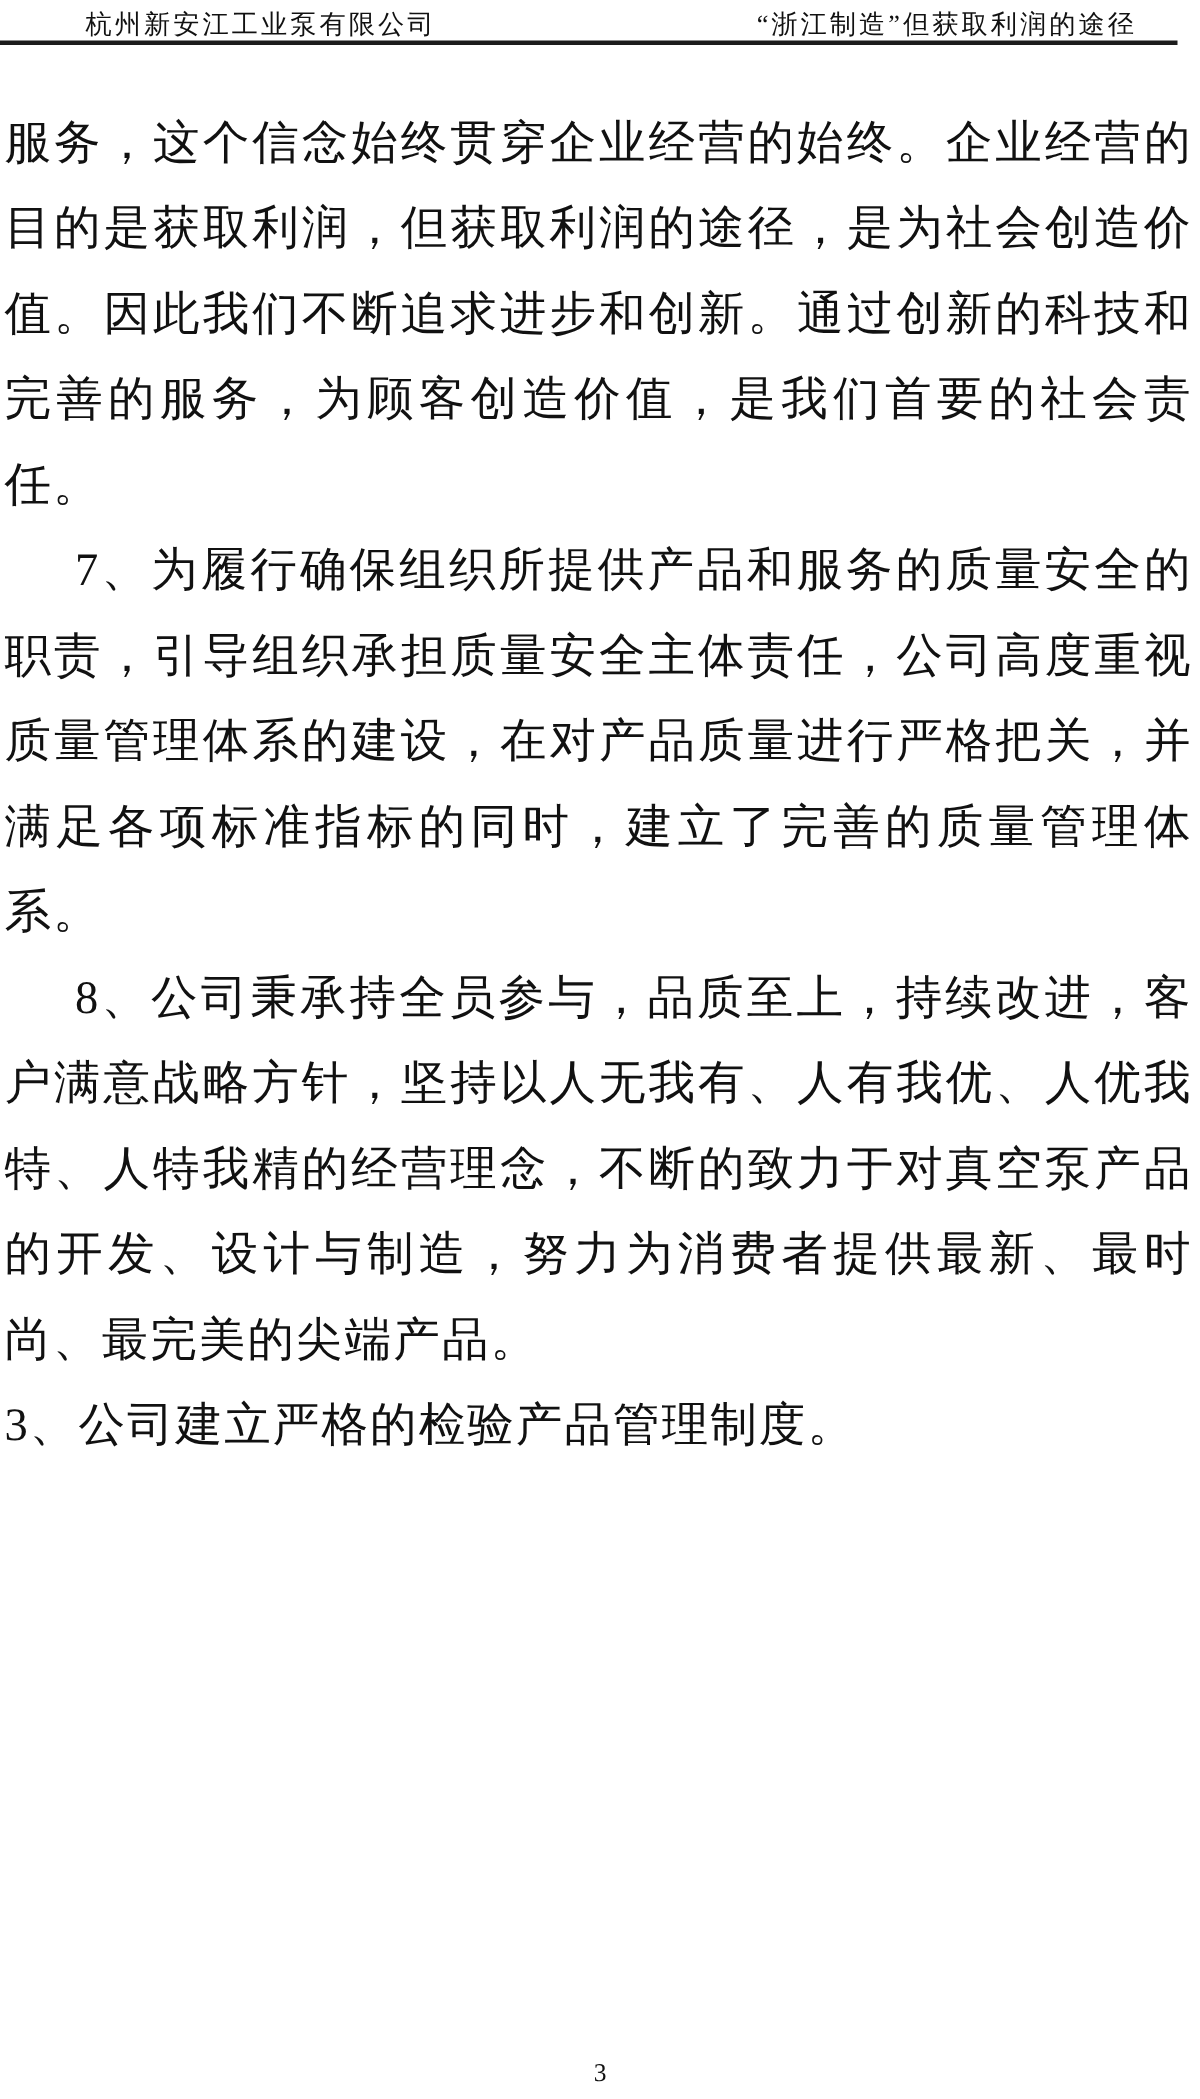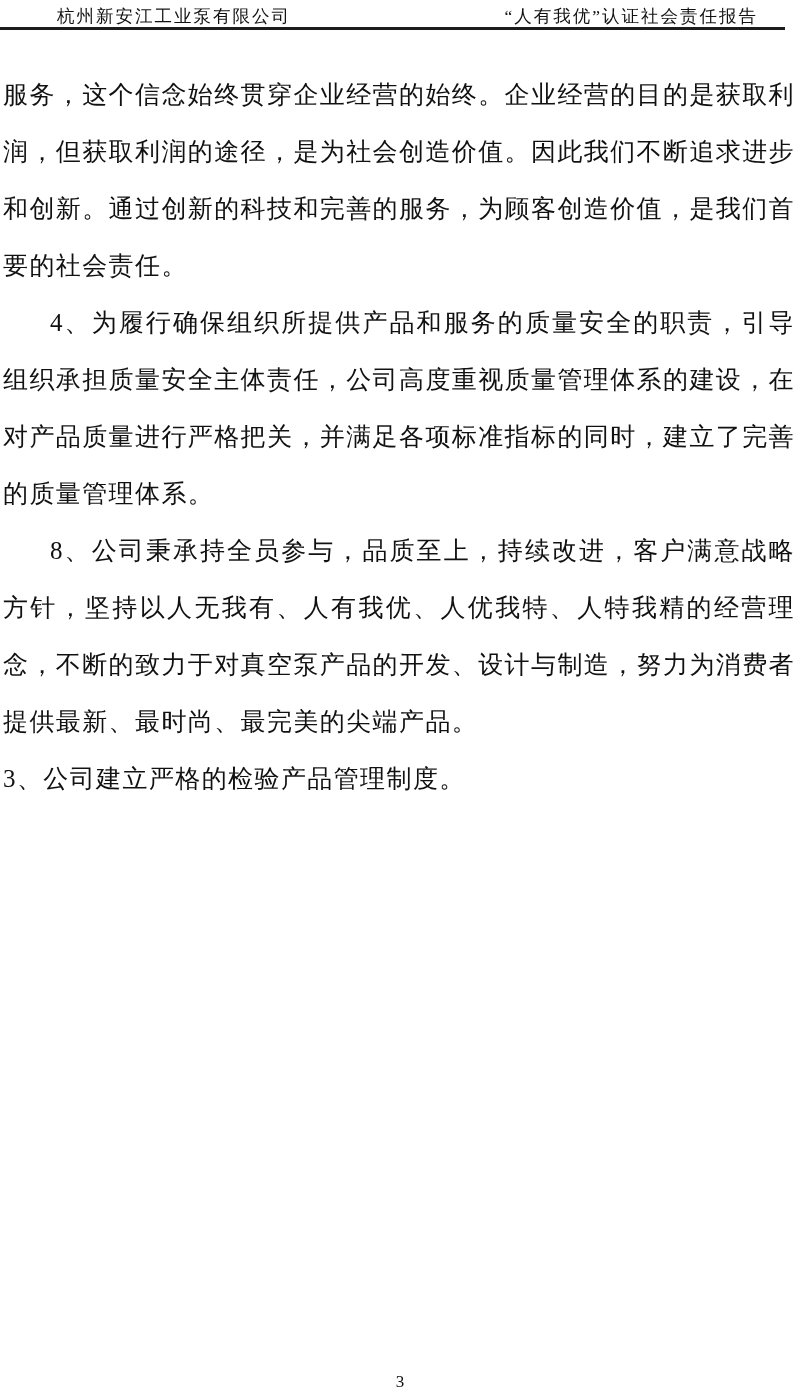--- a/index.html
+++ b/index.html
@@ -37,21 +37,21 @@
     width: 785px;
     height: 2.5px;
     background: #1c1c1c;
   }
   .content {
     position: absolute;
     top: 29px;
     left: 3px;
     width: 792px;
     padding-top: 37px;
-    font-size: 25px;
+    font-size: 31px;
     line-height: 57px;
     letter-spacing: 1.4px;
     text-align: justify;
     text-justify: inter-character;
   }
   .content p {
     margin: 0;
     padding: 0;
   }
   .content p.indent {
@@ -67,27 +67,27 @@
     letter-spacing: 0;
   }
 </style>
 </head>
 <body>
 
 <div class="page">
 
   <div class="header">
     <span class="header-left">杭州新安江工业泵有限公司</span>
-    <span class="header-right">“人有我优”认证社会责任报告</span>
+    <span class="header-right">“浙江制造”但获取利润的途径</span>
   </div>
 
   <div class="header-rule"></div>
 
   <div class="content">
     <p>服务，这个信念始终贯穿企业经营的始终。企业经营的目的是获取利润，但获取利润的途径，是为社会创造价值。因此我们不断追求进步和创新。通过创新的科技和完善的服务，为顾客创造价值，是我们首要的社会责任。</p>
-    <p class="indent">4、为履行确保组织所提供产品和服务的质量安全的职责，引导组织承担质量安全主体责任，公司高度重视质量管理体系的建设，在对产品质量进行严格把关，并满足各项标准指标的同时，建立了完善的质量管理体系。</p>
+    <p class="indent">7、为履行确保组织所提供产品和服务的质量安全的职责，引导组织承担质量安全主体责任，公司高度重视质量管理体系的建设，在对产品质量进行严格把关，并满足各项标准指标的同时，建立了完善的质量管理体系。</p>
     <p class="indent">8、公司秉承持全员参与，品质至上，持续改进，客户满意战略方针，坚持以人无我有、人有我优、人优我特、人特我精的经营理念，不断的致力于对真空泵产品的开发、设计与制造，努力为消费者提供最新、最时尚、最完美的尖端产品。</p>
     <p>3、公司建立严格的检验产品管理制度。</p>
   </div>
 
   <div class="page-number">3</div>
 
 </div>
 
 </body></html>

